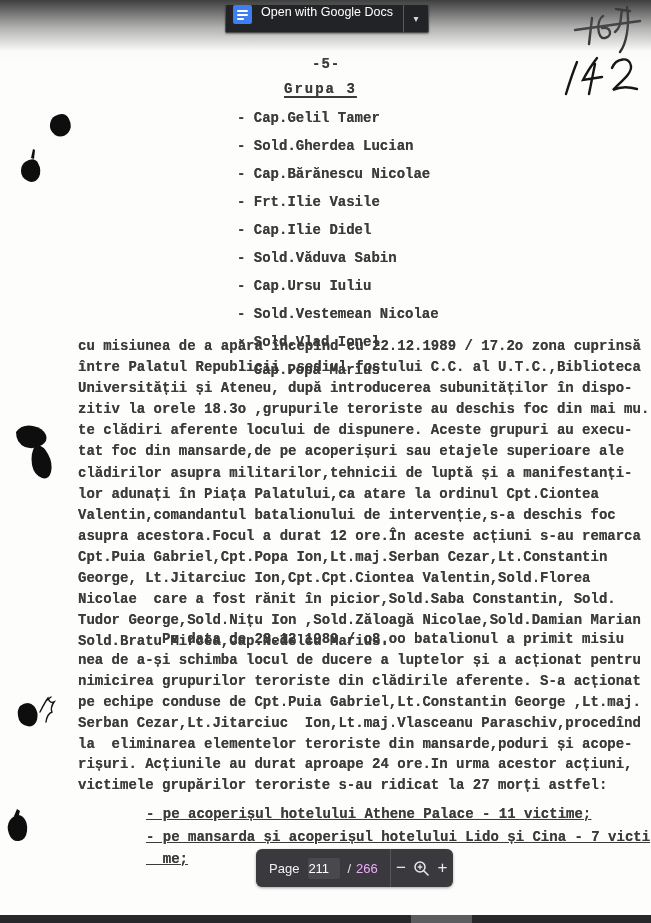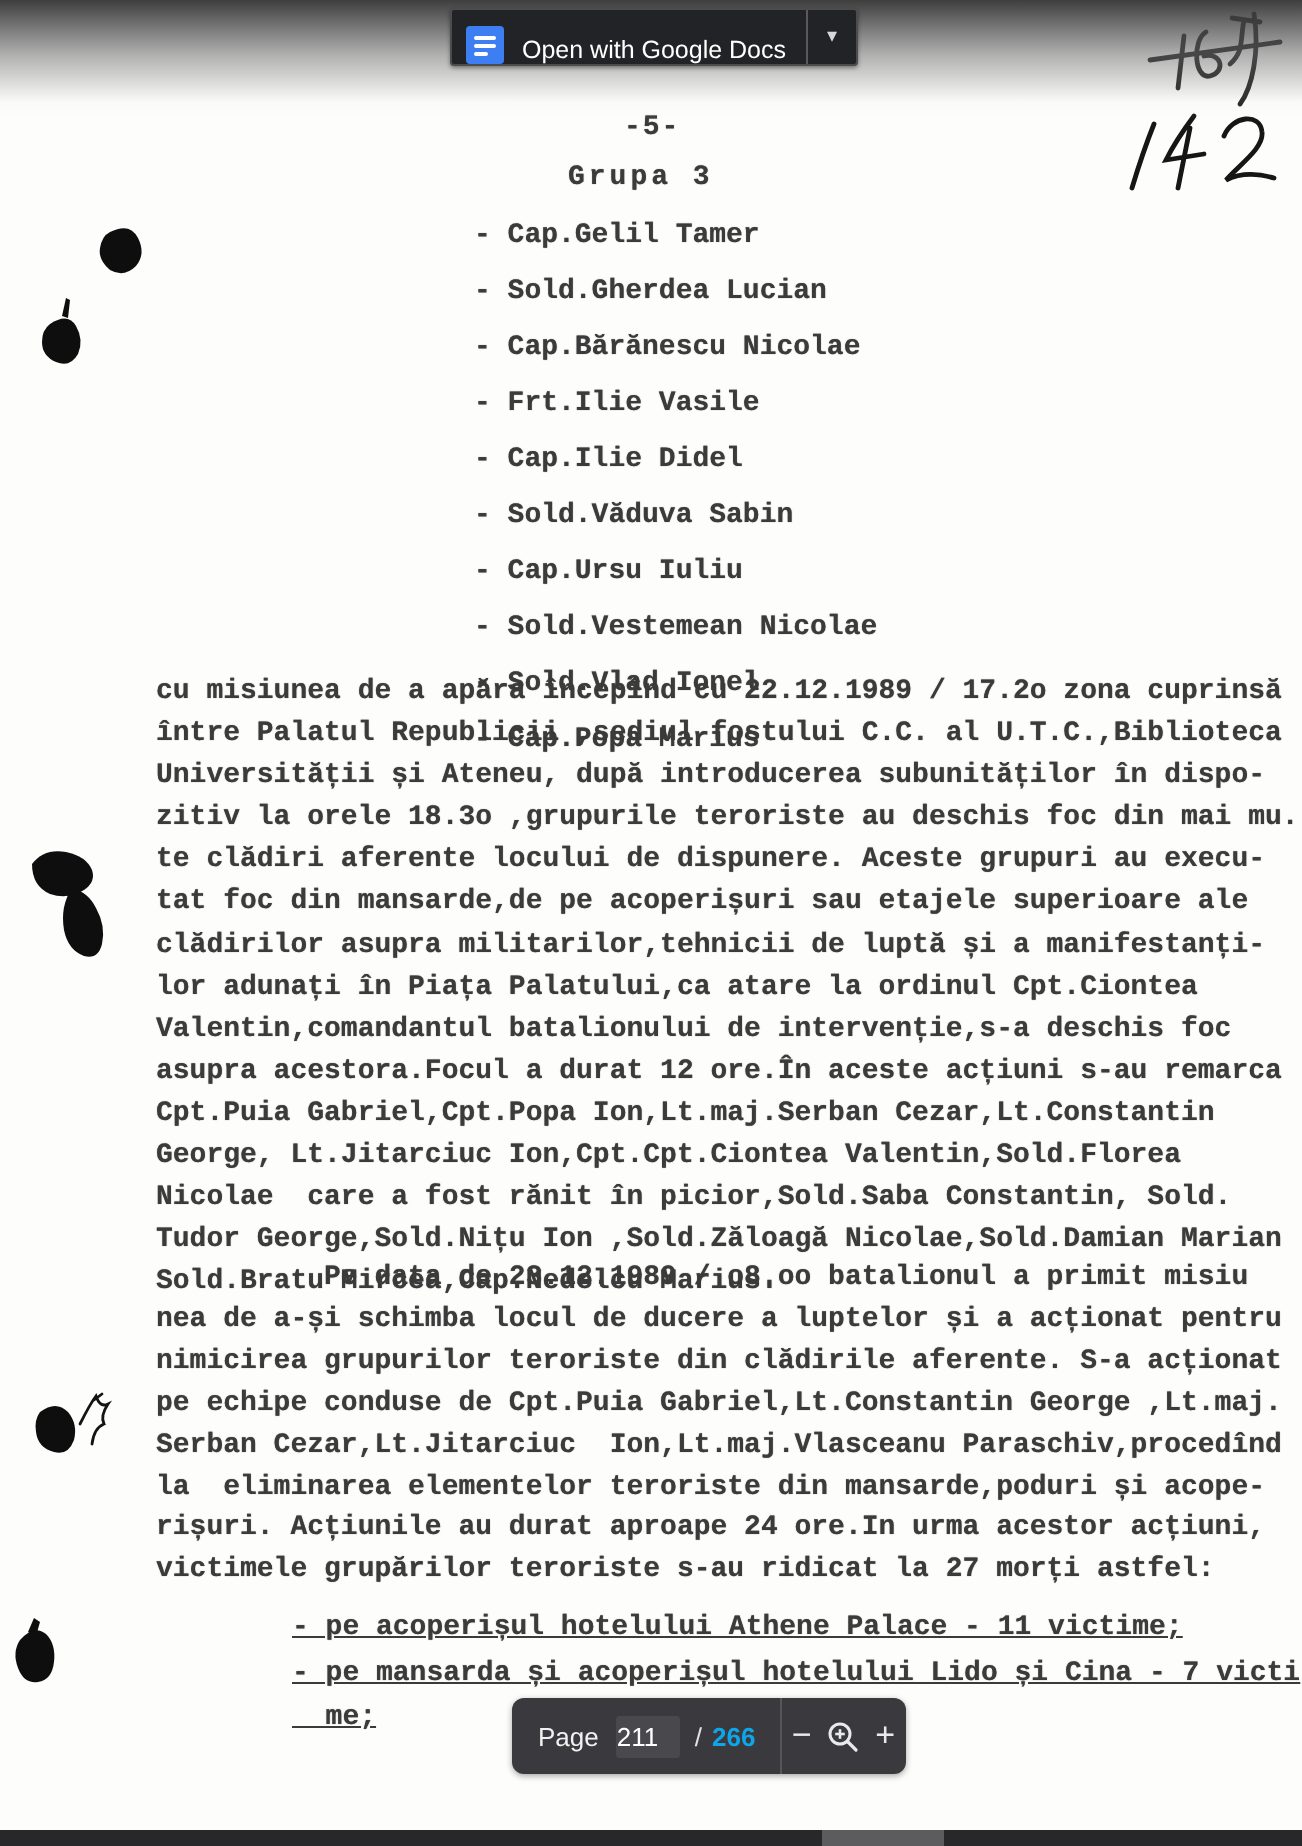--- a/index.html
+++ b/index.html
@@ -10,21 +10,21 @@
   
   .top-gradient{
     position:absolute;left:0;top:0;width:651px;height:60px;
     background:linear-gradient(to bottom, rgba(56,56,56,0.97) 0%, rgba(110,110,110,0.55) 45%, rgba(230,230,230,0.12) 85%, rgba(255,255,255,0) 100%);
     pointer-events:none;z-index:5;
   }
   
   .open-btn{
     position:absolute;left:225px;top:4px;height:27px;z-index:6;
     background:#222326;border:1px solid #4c4c4c;border-radius:2px;
-    display:flex;align-items:flex-end;padding:0 0 0 7px;cursor:pointer;
+    display:flex;align-items:flex-start;padding:0 0 0 7px;cursor:pointer;
     box-shadow:0 1px 2px rgba(0,0,0,.4);
   }
   .docs-icon{
     width:19px;height:19px;border-radius:2px;background:#3d7ef2;
     position:relative;flex:0 0 auto;
   }
   .docs-icon span{position:absolute;left:4px;height:2px;background:#fff;border-radius:1px;}
   .docs-icon .l1{top:5px;width:11px;}
   .docs-icon .l2{top:9px;width:11px;}
   .docs-icon .l3{top:13px;width:7px;}
@@ -34,42 +34,42 @@
   
   .typewriter{
     position:absolute;white-space:pre;
     font-family:"Liberation Mono","DejaVu Sans Mono",monospace;
     font-weight:700;color:#3b3b3b;font-size:14px;
     text-shadow:0 0 0.5px rgba(55,55,55,.75);
   }
   .page-marker{left:312px;top:56px;letter-spacing:1px;}
   .group-heading{
     left:284px;top:81px;letter-spacing:2px;
-    text-underline-offset:3px;text-decoration-thickness:1.5px;
+    text-decoration:underline;text-underline-offset:3px;text-decoration-thickness:1.5px;
   }
   .roster{left:237px;top:104px;line-height:28px;}
   .para1{left:78px;top:312px;line-height:21.1px;margin-top:24px;}
   .para2{left:78px;top:629px;line-height:20.9px;}
   .victims{left:146px;top:803px;line-height:22.5px;text-decoration:underline;}
   
   .artifacts{position:absolute;left:0;top:0;z-index:4;pointer-events:none;}
   
   .bottom-bar{
     position:absolute;left:211px;top:849px;width:197px;height:38px;z-index:6;
     background:#3a3a3e;border-radius:6px;display:flex;align-items:center;
     color:#f1f1f1;font-size:13px;box-shadow:0 1px 3px rgba(0,0,0,.35);margin-left:45px;
   }
   .bottom-bar .page-label{margin-left:13px;color:#f1f1f1;}
   .page-input{
     width:32px;height:21px;margin-left:9px;border:none;border-radius:2px;
     background:rgba(255,255,255,0.08);color:#fff;font-size:13px;
     font-family:"Liberation Sans",sans-serif;padding:0;
   }
   .page-sep{margin:0 5px 0 7px;color:#e3e3e3;}
-  .page-total{color:#0ea5e9;font-weight:bold;}
+  .page-total{color:#f0abfc;}
   .bar-divider{width:1px;height:38px;background:#55555a;margin-left:12px;}
   .bar-btn{
     width:29px;height:38px;display:flex;align-items:center;justify-content:center;
     background:none;border:none;color:#e8eaed;font-size:17px;cursor:pointer;padding:0;
     font-family:"Liberation Sans",sans-serif;
   }
   .bar-btn svg{display:block;}
   
   .hscroll-track{position:absolute;left:0;top:915px;width:651px;height:8px;background:#28282b;z-index:6;}
   .hscroll-thumb{position:absolute;left:411px;top:0;width:61px;height:8px;background:#5c5c5e;}

